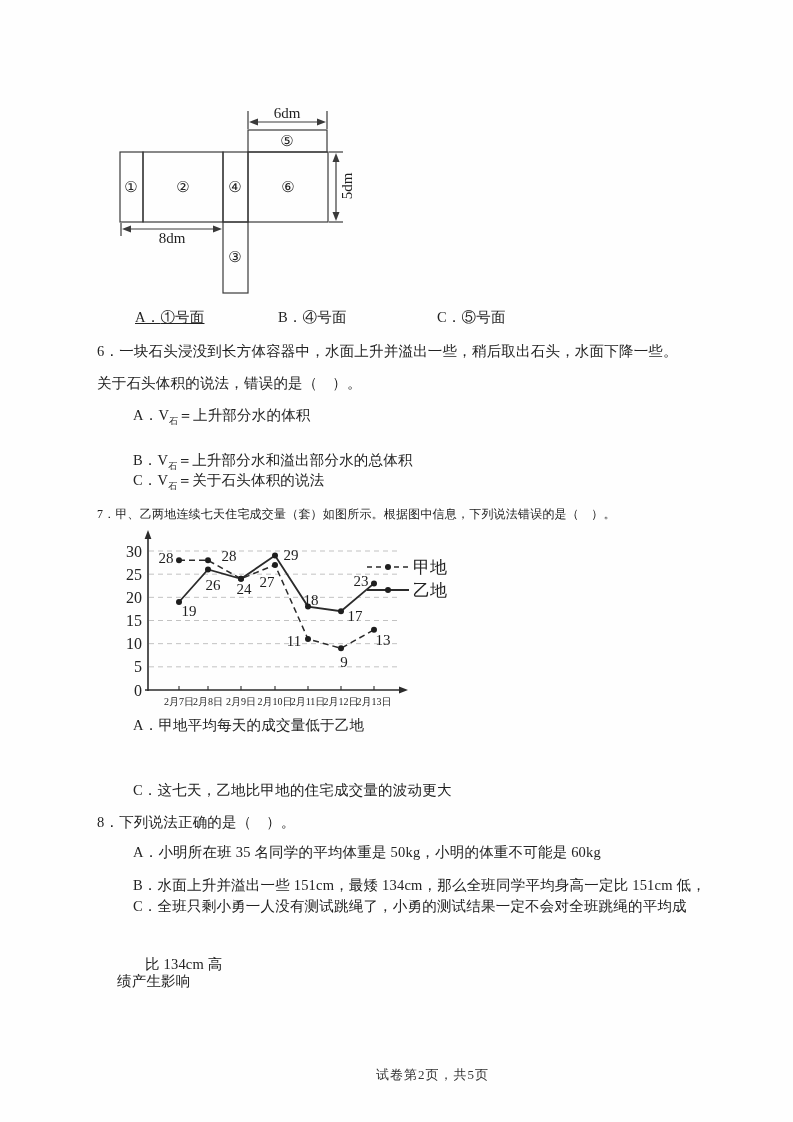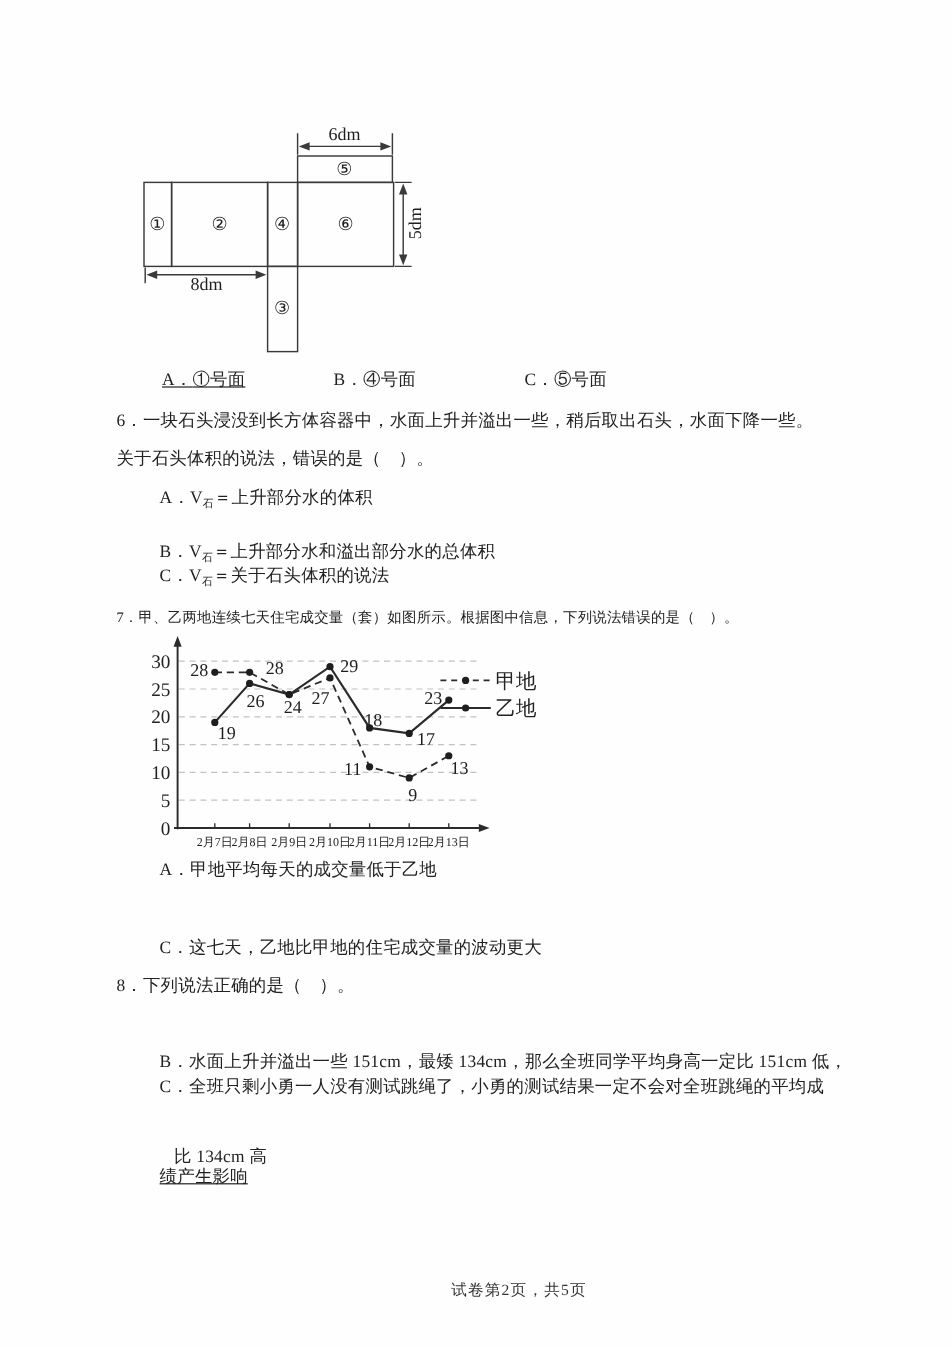--- a/index.html
+++ b/index.html
@@ -167,19 +167,20 @@
           <circle cx="283" cy="62" r="3" fill="#1e1e1e"></circle>
           <text x="308" y="68" font-size="17" fill="#222">乙地</text>
         </g>
       </svg>
   </div>
 
   <div class="ln opt" style="left:133px; top:715px;"><span>A．</span><span>甲地平均每天的成交量低于乙地</span></div>
   <div class="ln opt" style="left:133px; top:780px;"><span>C．</span><span>这七天，乙地比甲地的住宅成交量的波动更大</span></div>
 
   <div class="ln" style="left:97px; top:812px;">8．下列说法正确的是（　）。</div>
+  <div class="ln opt" style="left:133px; top:842px;"><span>A．</span><span>小明所在班 35 名同学的平均体重是 50kg，小明的体重不可能是 60kg</span></div>
   <div class="ln opt" style="left:133px; top:875px;"><span>B．</span><span>水面上升并溢出一些 151cm，最矮 134cm，那么全班同学平均身高一定比 151cm 低，</span></div>
   <div class="ln opt" style="left:133px; top:954px;margin-left:12px;"><span>比 134cm 高</span></div>
   <div class="ln opt" style="left:133px; top:896px;"><span>C．</span><span>全班只剩小勇一人没有测试跳绳了，小勇的测试结果一定不会对全班跳绳的平均成</span></div>
-  <div class="ln opt" style="left:133px; top:971px;text-decoration:underline;"><span>绩产生影响</span></div>
+  <div class="ln opt" style="left:117px; top:971px;"><span>绩产生影响</span></div>
 
   <div class="footer">试卷第2页，共5页</div>
 </div>
 
 </body></html>

